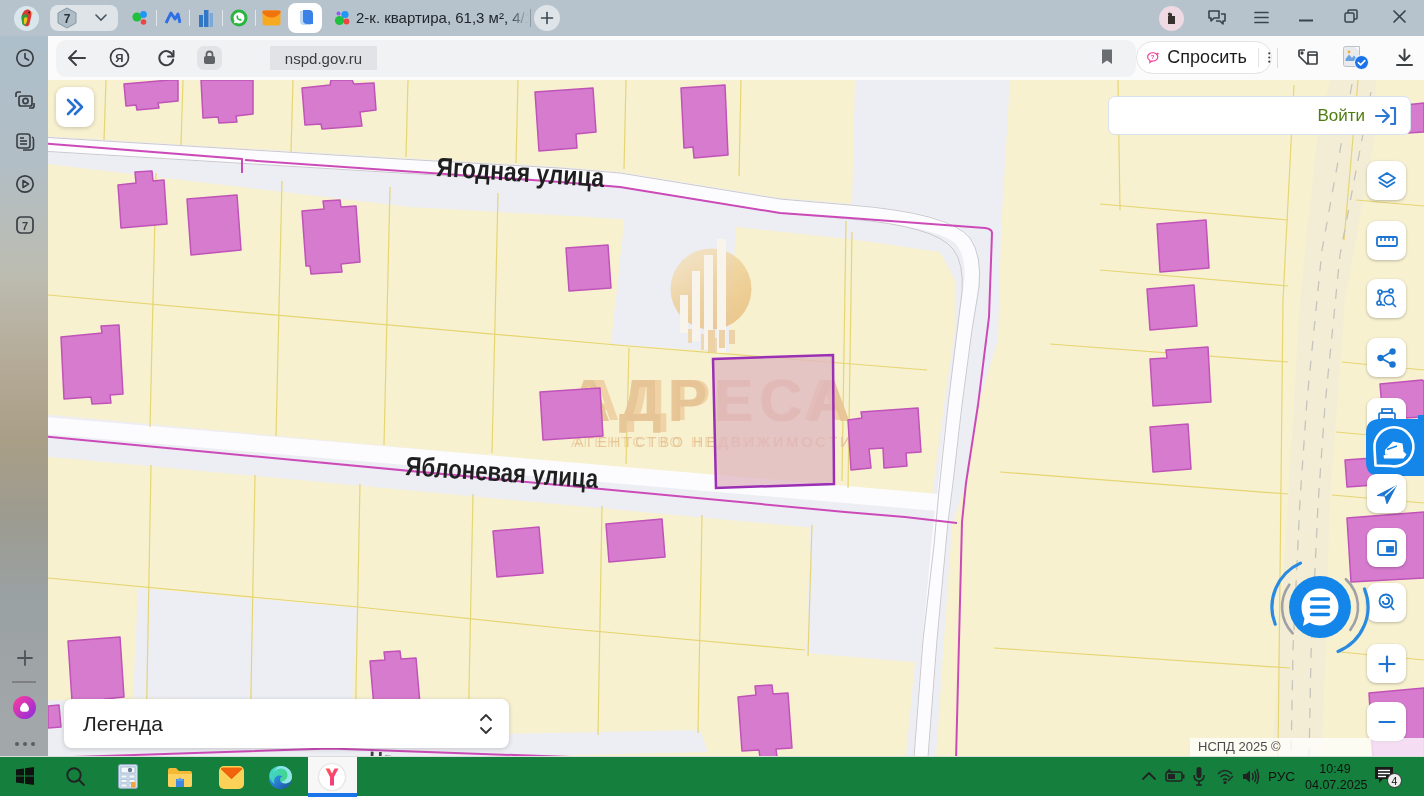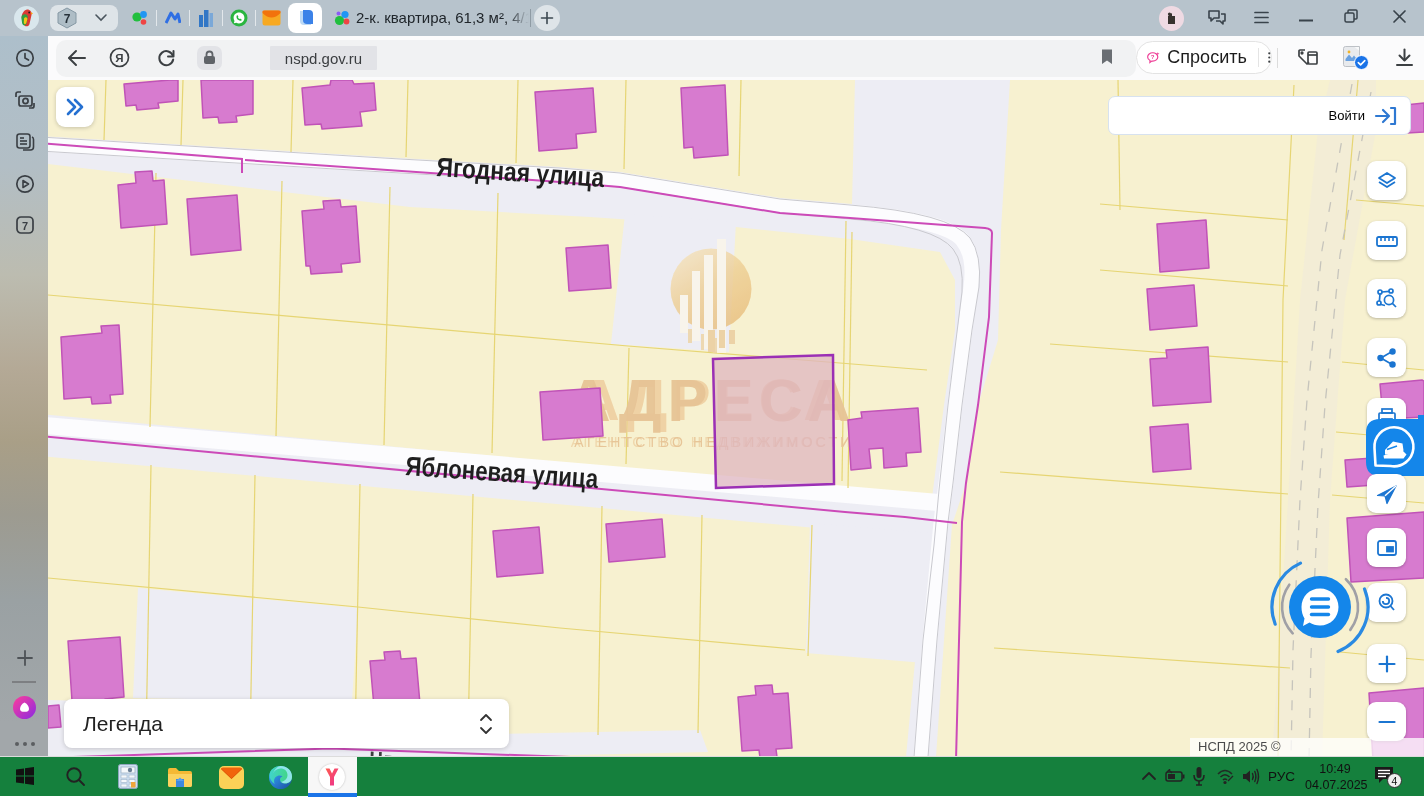--- a/index.html
+++ b/index.html
@@ -433,21 +433,21 @@
     <svg width="20" height="18" viewBox="0 0 20 18">
         <g stroke="#2570d1" stroke-width="2.6" fill="none" stroke-linecap="round" stroke-linejoin="round">
           <path d="M3,2 L10,9 L3,16"></path>
           <path d="M10,2 L17,9 L10,16"></path>
         </g>
       </svg>
   </div>
   
   <div class="abs" style="left:1060px;top:16px;width:303px;height:39px;background:#fff;border-radius:7px;
        border:1px solid #d7e2ef;box-sizing:border-box;display:flex;align-items:center;justify-content:flex-end;">
-    <span style="color:#000000;font-size:13px;">Войти</span>
+    <span style="color:#4d7c0f;font-size:17px;">Войти</span>
     <svg width="24" height="20" viewBox="0 0 24 20" style="margin:0 12px 0 9px;">
         <g stroke="#2e78d2" stroke-width="2.2" fill="none" stroke-linecap="round" stroke-linejoin="round">
           <path d="M2,10 L14,10"></path>
           <path d="M9,4 L15,10 L9,16"></path>
           <path d="M17,2 L21,2 L21,18 L17,18"></path>
         </g>
       </svg>
   </div>
   
   <div class="mapbtn" style="left:1319px;top:81px;">

